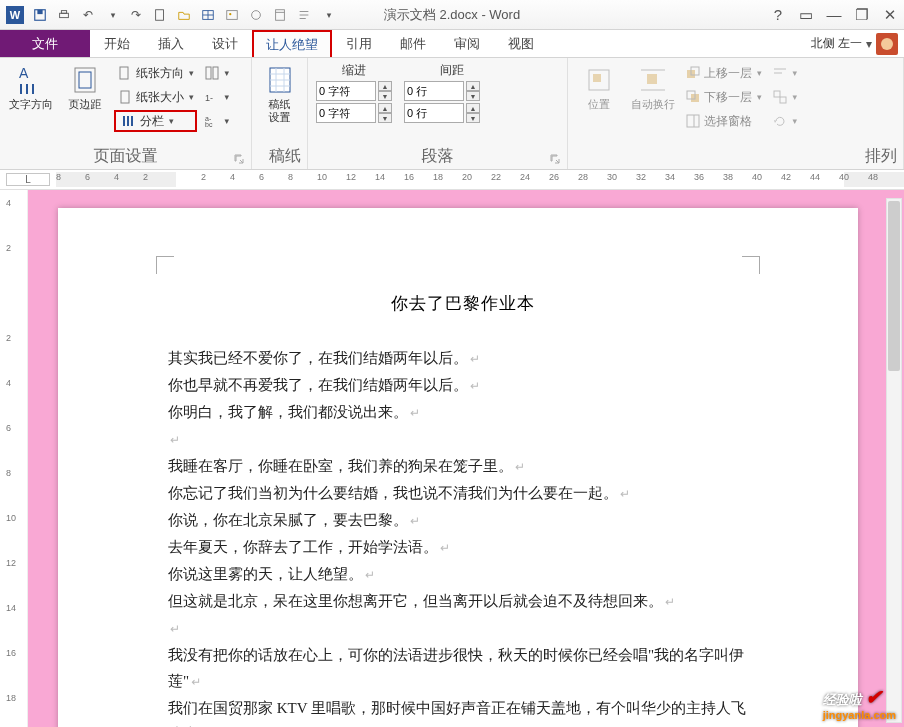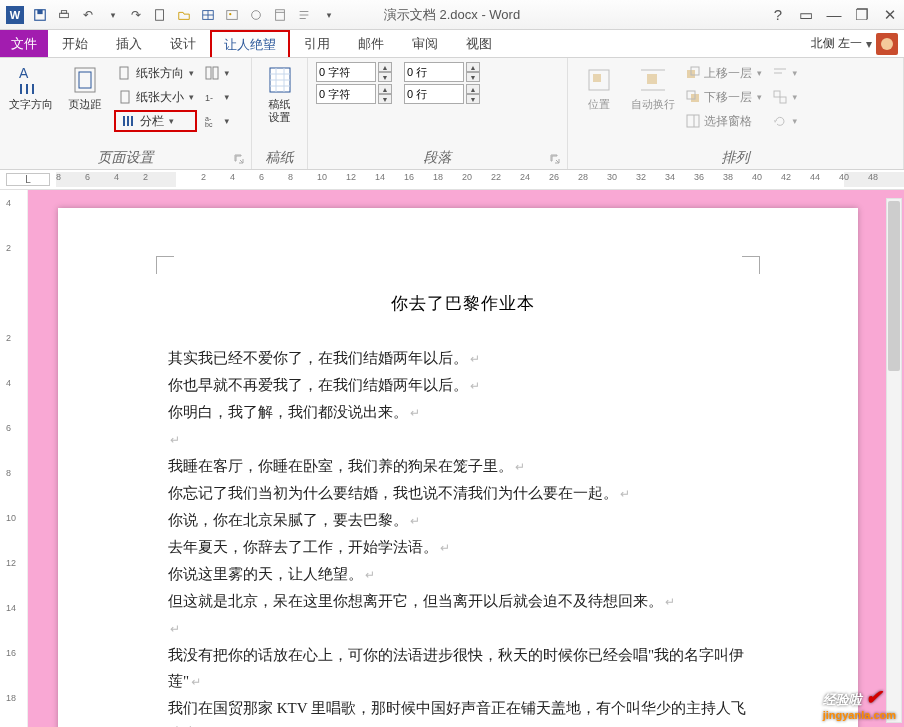--- a/index.html
+++ b/index.html
@@ -11,31 +11,31 @@
   .qat { display:flex; align-items:center; gap:2px; }
   .qat-btn { width:22px; height:22px; display:flex; align-items:center; justify-content:center; color:#555; cursor:pointer;}
   .qat-btn svg { width:14px; height:14px; }
   .title-center { position:absolute; left:50%; transform:translateX(-50%); color:#555; font-size:13px; }
   .win-controls { margin-left:auto; display:flex; }
   .win-btn { width:28px; height:24px; display:flex; align-items:center; justify-content:center; color:#555; cursor:pointer; font-size:15px;}
   
   
   .tabs { height:28px; background:#fff; display:flex; align-items:stretch; border-bottom:1px solid #d4d4d4; position:relative;}
   .tab { padding:0 14px; display:flex; align-items:center; font-size:13px; color:#444; cursor:pointer; }
-  .tab-file { background:#a21caf; color:#fff; padding:0 11px;}
+  .tab-file { background:#701a75; color:#fff; padding:0 32px;}
   .tab-active { color:#2b579a; border:2px solid #d40000; border-bottom:none; background:#fcfcfc; padding:0 12px;}
   .user-area { margin-left:auto; display:flex; align-items:center; padding-right:6px; gap:4px;}
   .user-name { font-size:12px; color:#333;}
   .avatar { width:22px; height:22px; background:#c94d2e; border-radius:2px; display:flex; align-items:center; justify-content:center;}
   
   
   .ribbon { height:112px; background:#f7f7f7; border-bottom:1px solid #d4d4d4; display:flex; }
   .group { border-right:1px solid #e0e0e0; padding:4px 6px 2px 6px; display:flex; flex-direction:column; justify-content:space-between;}
   .group-body { display:flex; gap:4px; flex:1;}
-  .group-label { text-align:center; color:#666; font-size:14px; padding-top:2px;font-style:italic;}
+  .group-label { text-align:right; color:#666; font-size:16px; padding-top:2px;}
   .big-btn { display:flex; flex-direction:column; align-items:center; justify-content:flex-start; width:50px; cursor:pointer; gap:2px; padding-top:2px;}
   .big-btn .icon { width:32px; height:32px; display:flex; align-items:center; justify-content:center; }
   .big-btn span { font-size:11px; color:#333; text-align:center; line-height:13px;}
   .small-row { display:flex; align-items:center; gap:3px; height:22px; padding:0 3px; cursor:pointer; font-size:12px; color:#333;}
   .small-row .sicon { width:16px; height:16px; display:flex; align-items:center; justify-content:center;}
   .stack { display:flex; flex-direction:column; gap:2px;}
   .boxed { border:2px solid #d40000;}
   .indent-field { display:flex; align-items:center; gap:2px;}
   .indent-field input { width:60px; height:20px; border:1px solid #ababab; font-size:11px; padding:1px 2px; background:#fff;}
   .spin { width:14px; display:flex; flex-direction:column;}
@@ -269,20 +269,24 @@
           </div>
         <span style="white-space:pre-line">稿纸
 设置</span>
       </div>
     </div>
     <span class="group-label">稿纸</span>
   </div>
 
   <div class="group" style="width:260px">
     <div class="group-body" style="flex-direction:column; gap:2px;">
+      <div style="display:flex; gap:40px; padding-left:28px;">
+        <span style="font-size:12px; color:#333;">缩进</span>
+        <span style="font-size:12px; color:#333; margin-left:34px;">间距</span>
+      </div>
       <div style="display:flex; gap:10px;">
         <div class="stack">
           <div class="indent-field">
             <span class="sicon"><svg viewBox="0 0 16 16">
                   <line x1="2" y1="3" x2="14" y2="3" stroke="#2b579a"></line>
                   <line x1="6" y1="7" x2="14" y2="7" stroke="#2b579a"></line>
                   <line x1="6" y1="11" x2="14" y2="11" stroke="#2b579a"></line>
                   <path d="M2 9l3-2v4z" fill="#2b579a"></path>
                 </svg></span>
             <input value="0 字符" style="">

